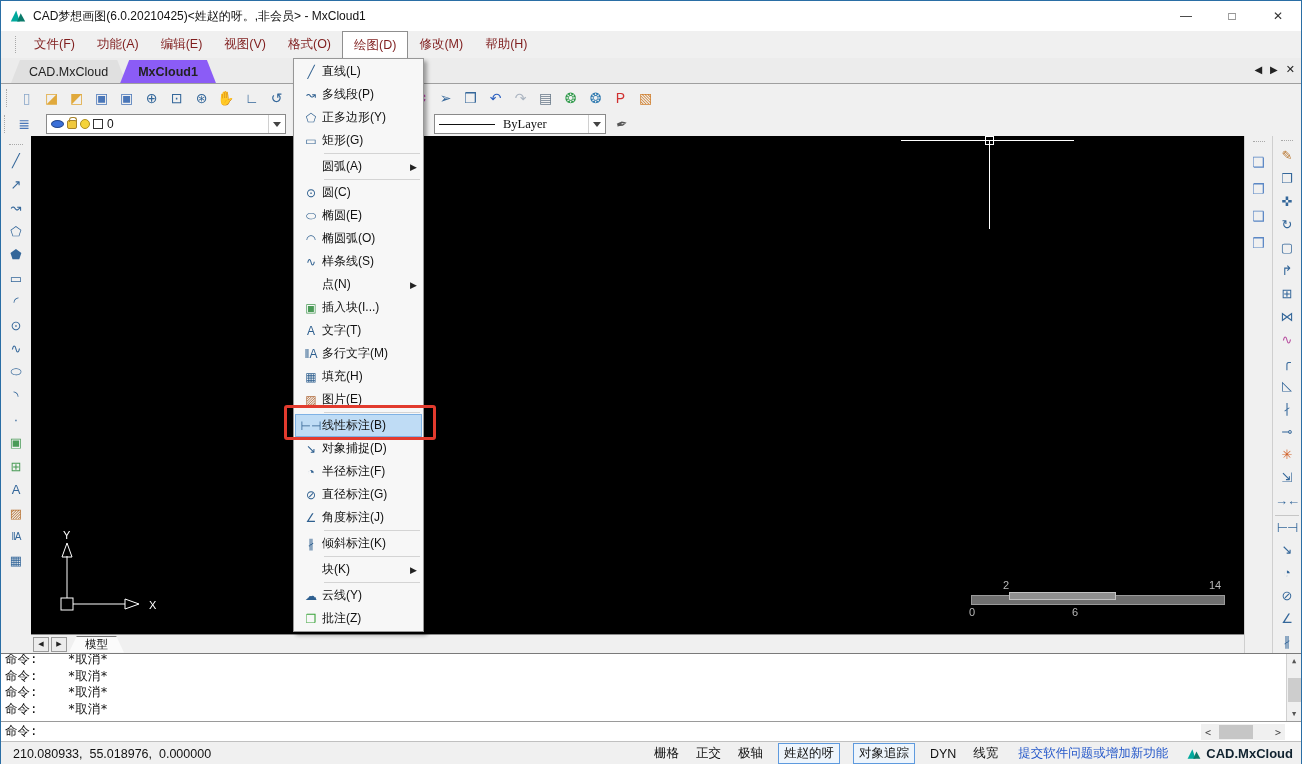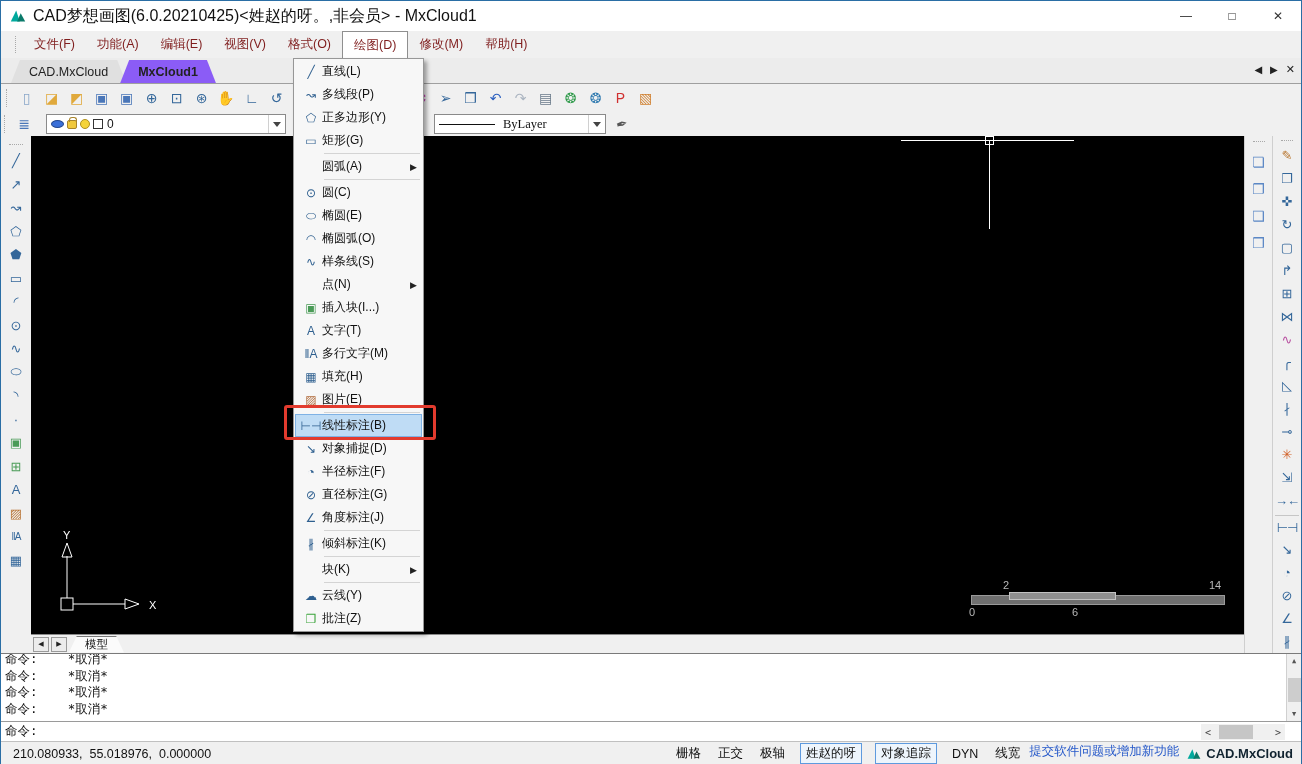--- a/index.html
+++ b/index.html
@@ -3,21 +3,21 @@
 <meta charset="utf-8">
 <style>
   * { margin:0; padding:0; box-sizing:border-box; }
   html,body { width:1302px; height:764px; overflow:hidden; }
   body { font-family:"Liberation Sans", sans-serif; font-size:12px; color:#111; background:#f0f0f0; }
   .app { position:relative; width:1302px; height:764px; background:#f0f0f0; border:1px solid #2a6ea5; }
 
   
   .titlebar { height:30px; background:#ffffff; display:flex; align-items:center; padding-left:8px; }
   .titlebar .logo { width:18px; height:16px; margin-right:6px; flex:none; }
-  .title-text { font-size:16px; color:#111; white-space:pre; }
+  .title-text { font-size:12px; color:#111; white-space:pre; }
   .win-controls { margin-left:auto; display:flex; height:30px; }
   .win-btn { width:46px; height:30px; display:flex; align-items:center; justify-content:center; font-size:12px; color:#333; }
 
   
   .menubar { height:27px; display:flex; align-items:stretch; padding-left:14px; background:#f0f0f0; position:relative; }
   .menubar::before { content:""; width:3px; margin:5px 4px 5px 0; border-left:1px dotted #a9a9a9; }
   .mb-item { padding:0 11px; display:flex; align-items:center; font-size:12.5px; color:#7f1d1d; }
   .mb-item.open { background:#fff; border:1px solid #8f8f8f; border-bottom:none; }
 
   
@@ -102,21 +102,21 @@
   .vs-thumb { position:absolute; top:10px; left:1px; width:13px; height:24px; background:#cdcdcd; }
   .cmd-prompt { height:20px; background:#fff; border-top:1px solid #9a9a9a; display:flex; align-items:center; padding-left:4px; font-family:"DejaVu Sans Mono", monospace; font-size:12.5px; position:relative; }
   .hscroll { position:absolute; right:16px; top:2px; width:84px; height:16px; background:#f0f0f0; display:flex; align-items:center; }
   .hs-arrow { width:14px; text-align:center; font-size:10px; color:#444; }
   .hs-thumb { width:34px; height:14px; background:#c6c6c6; margin-left:4px; }
   .hs-space { flex:1; }
 
   
   .statusbar { height:24px; background:#f0f0f0; border-top:1px solid #c0c0c0; display:flex; align-items:center; padding:0 8px 0 12px; }
   .coords { white-space:pre; font-size:12.5px; }
-  .status-right { margin-left:auto; display:flex; gap:7px; }
+  .status-right { margin-left:auto; display:flex; align-items:center; gap:18px; }
   .toggle { font-size:12.5px; padding:1px 2px; }
   .toggle.boxed { border:1px solid #5e9ade; padding:1px 5px; background:#eef5fc; }
   .status-link { color:#2558c9; font-size:12.5px; }
   .brand { display:flex; align-items:center; gap:4px; font-weight:bold; font-size:13px; color:#10222f; }
   .brand svg { width:16px; height:14px; }
 
   
   .menu-overlay { position:absolute; left:292px; top:57px; width:131px; background:#f7f7f7; border:1px solid #979797; box-shadow:3px 3px 4px rgba(0,0,0,.35); z-index:50; padding:1px; }
   .m-item { height:23px; display:flex; align-items:center; position:relative; padding-left:5px; }
   .m-icon { width:22px; flex:none; font-size:12px; color:#2e5f8f; text-align:center; }

